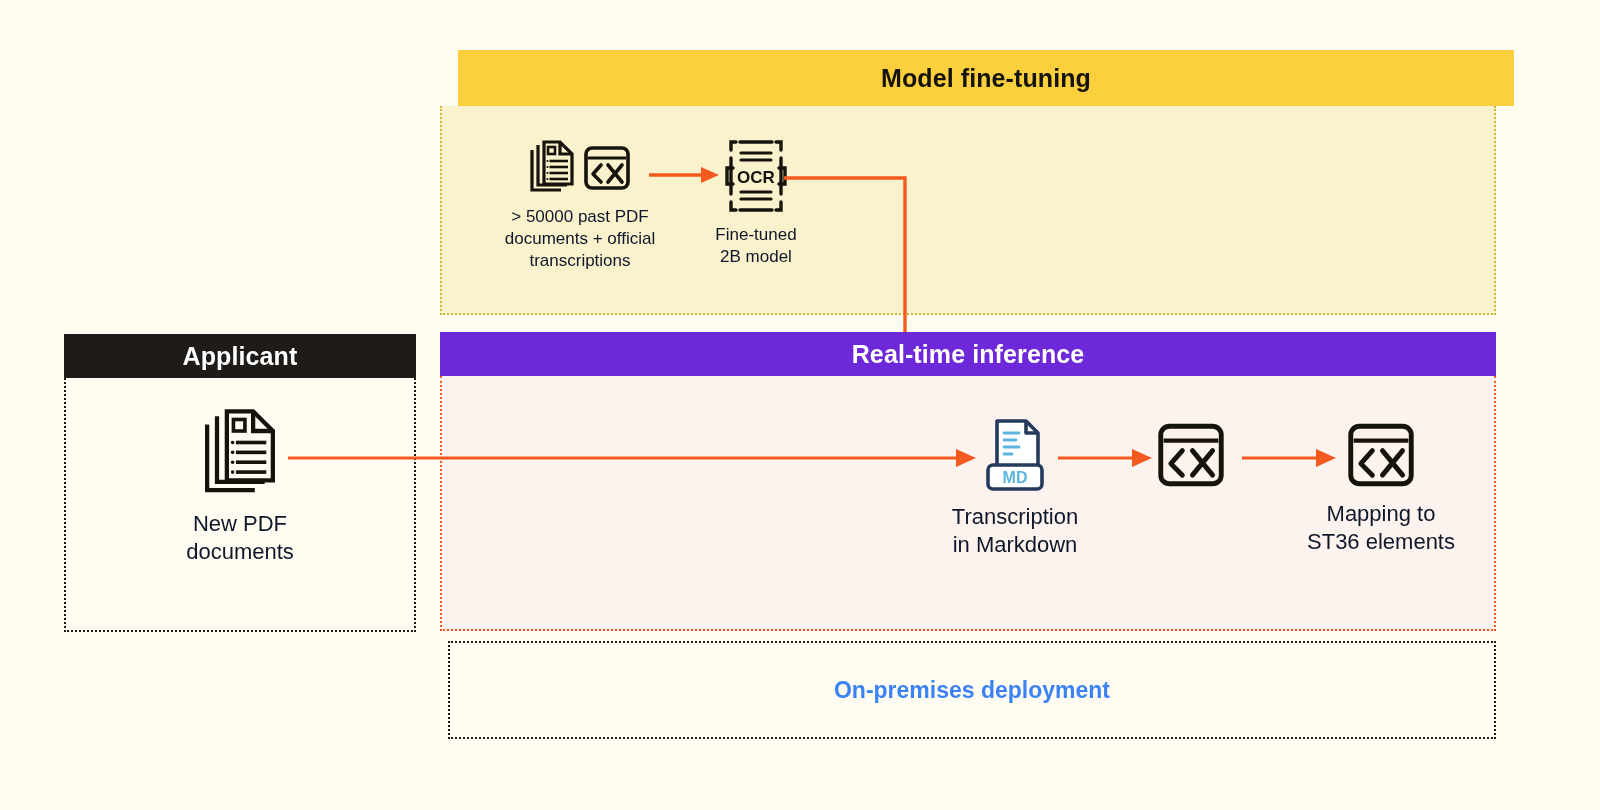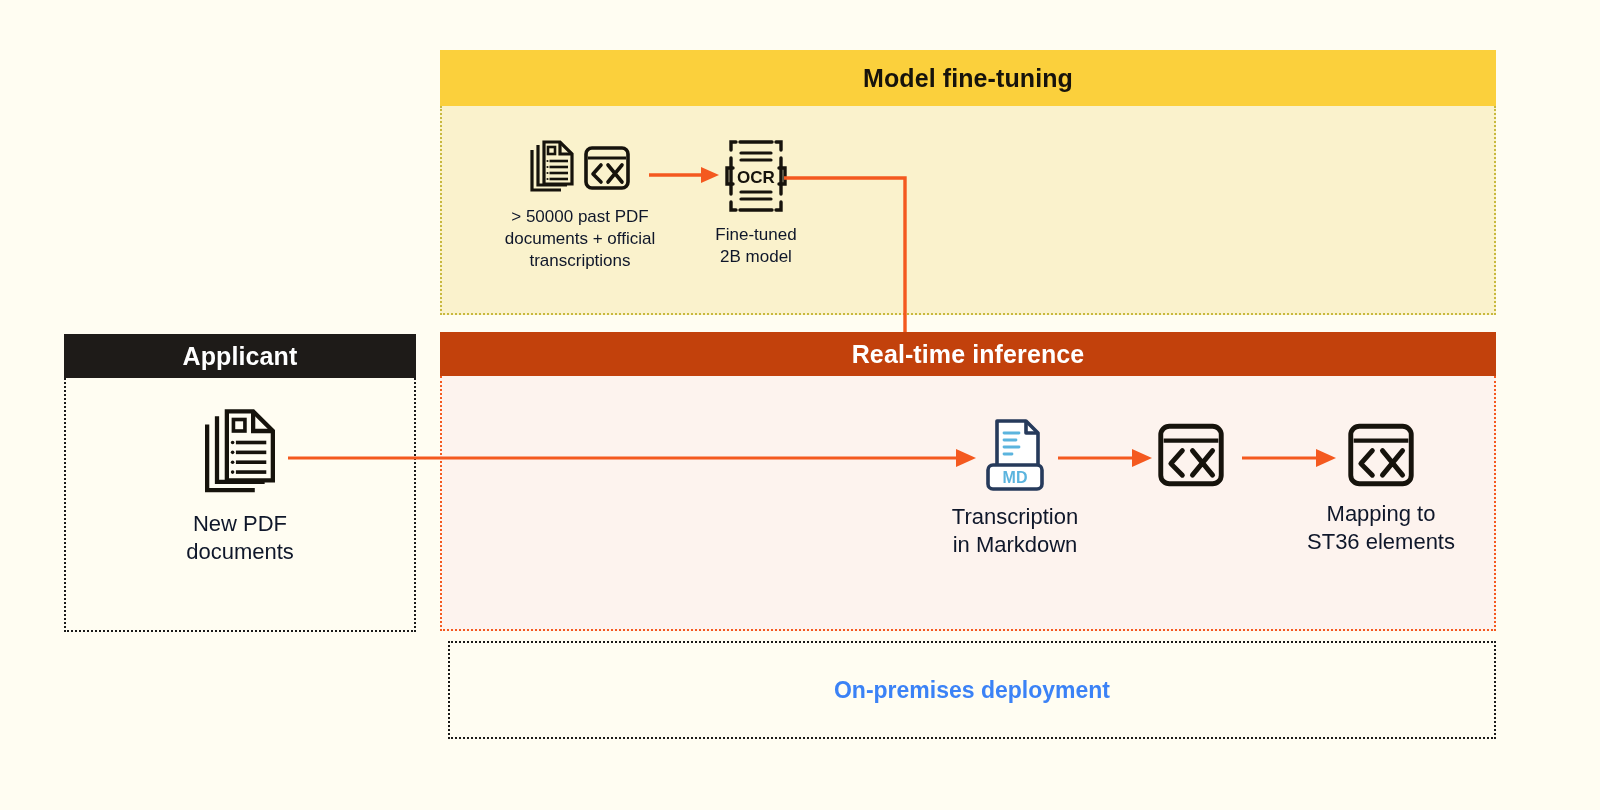--- a/index.html
+++ b/index.html
@@ -22,36 +22,36 @@
   
   .panel-header {
     position: absolute;
     display: flex;
     align-items: center;
     justify-content: center;
     font-weight: bold;
     letter-spacing: .1px;
   }
   #finetune-header {
-    left: 440px; top: 50px; width: 1056px; height: 56px;
+    left: 458px; top: 50px; width: 1056px; height: 56px;
     background: #FBD03C;
     color: #16130C;
     font-size: 25px;
   }
   #finetune-body {
     position: absolute;
     left: 440px; top: 106px; width: 1056px; height: 209px;
     background: #FAF2CC;
     border: 2px dotted #C8B93F;
     border-top: none;
     box-sizing: border-box;
   }
   #inference-header {
     left: 440px; top: 332px; width: 1056px; height: 44px;
-    background: #c2410c;
+    background: #6d28d9;
     color: #FFFFFF;
     font-size: 25px;
   }
   #inference-body {
     position: absolute;
     left: 440px; top: 376px; width: 1056px; height: 255px;
     background: #FDF3EE;
     border: 2px dotted #F4591F;
     border-top: none;
     box-sizing: border-box;

